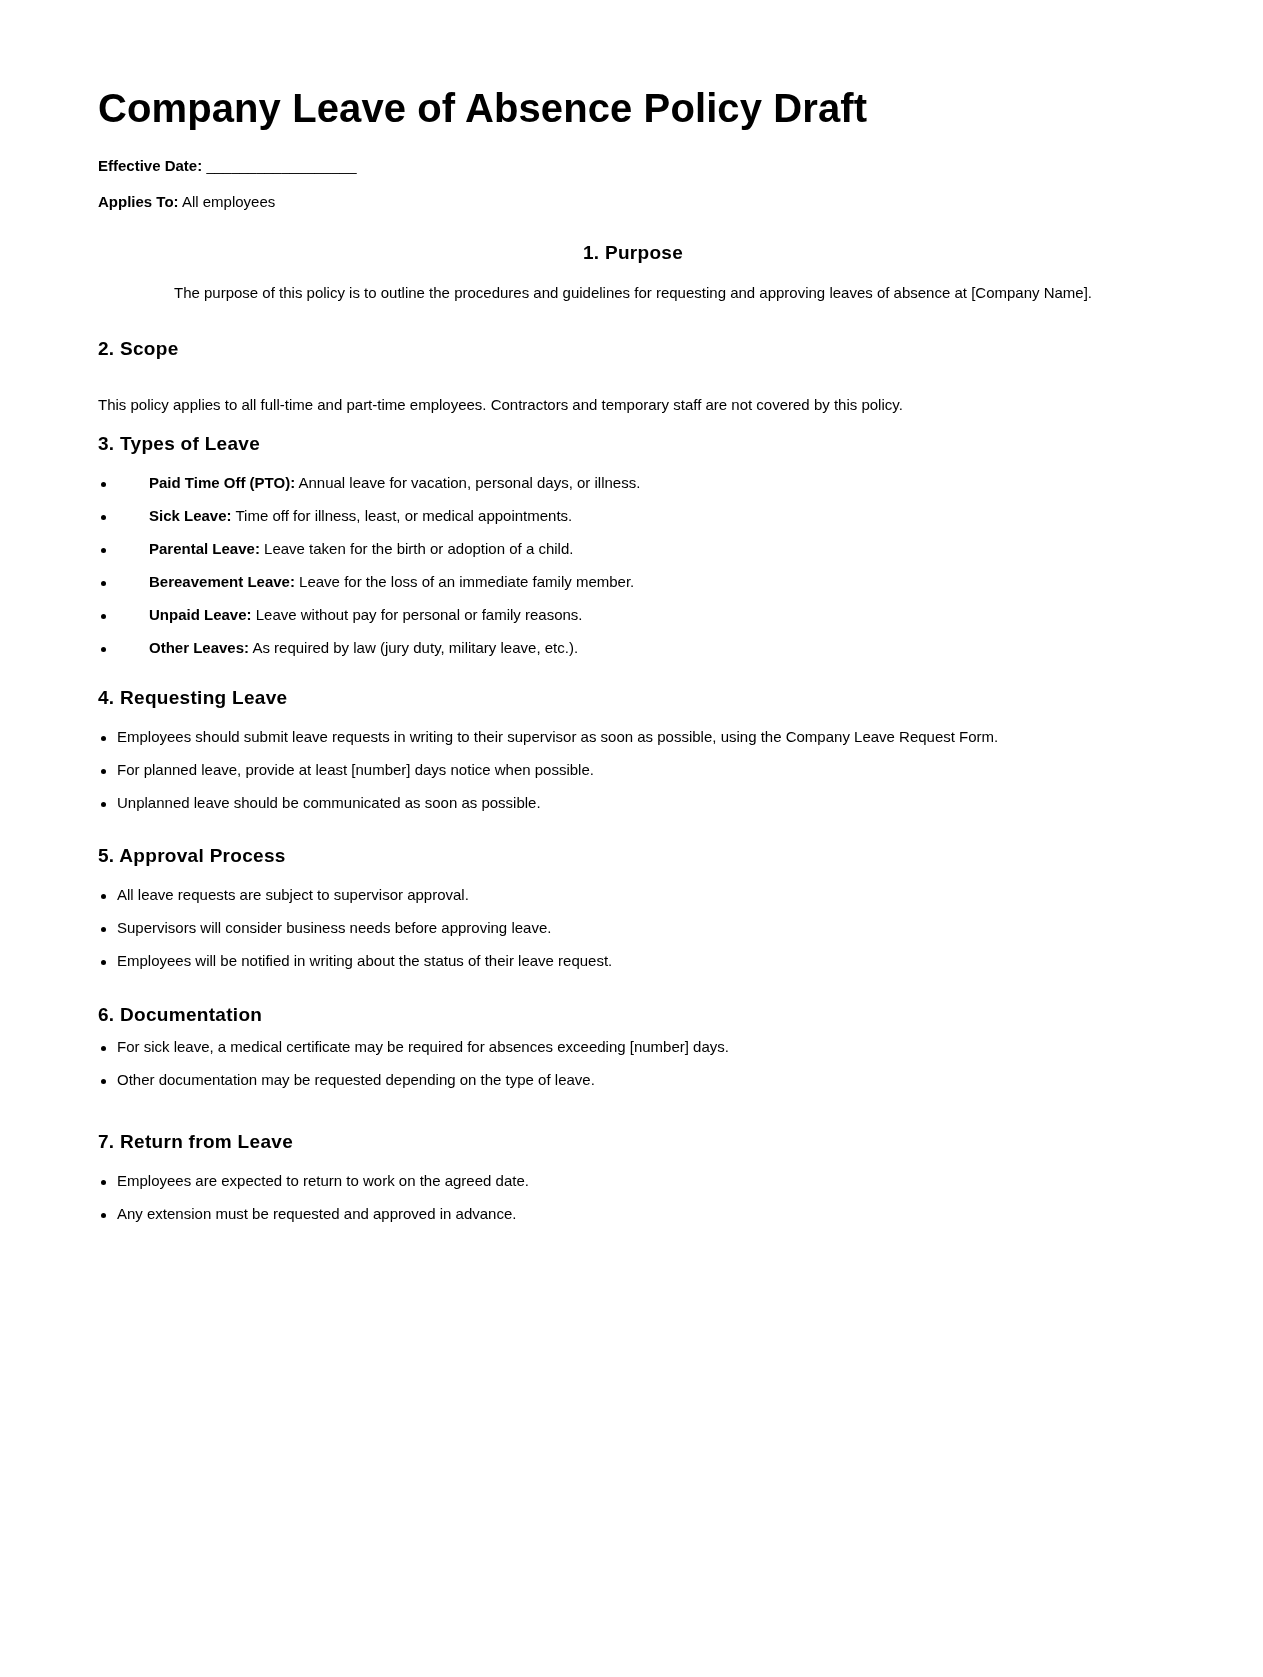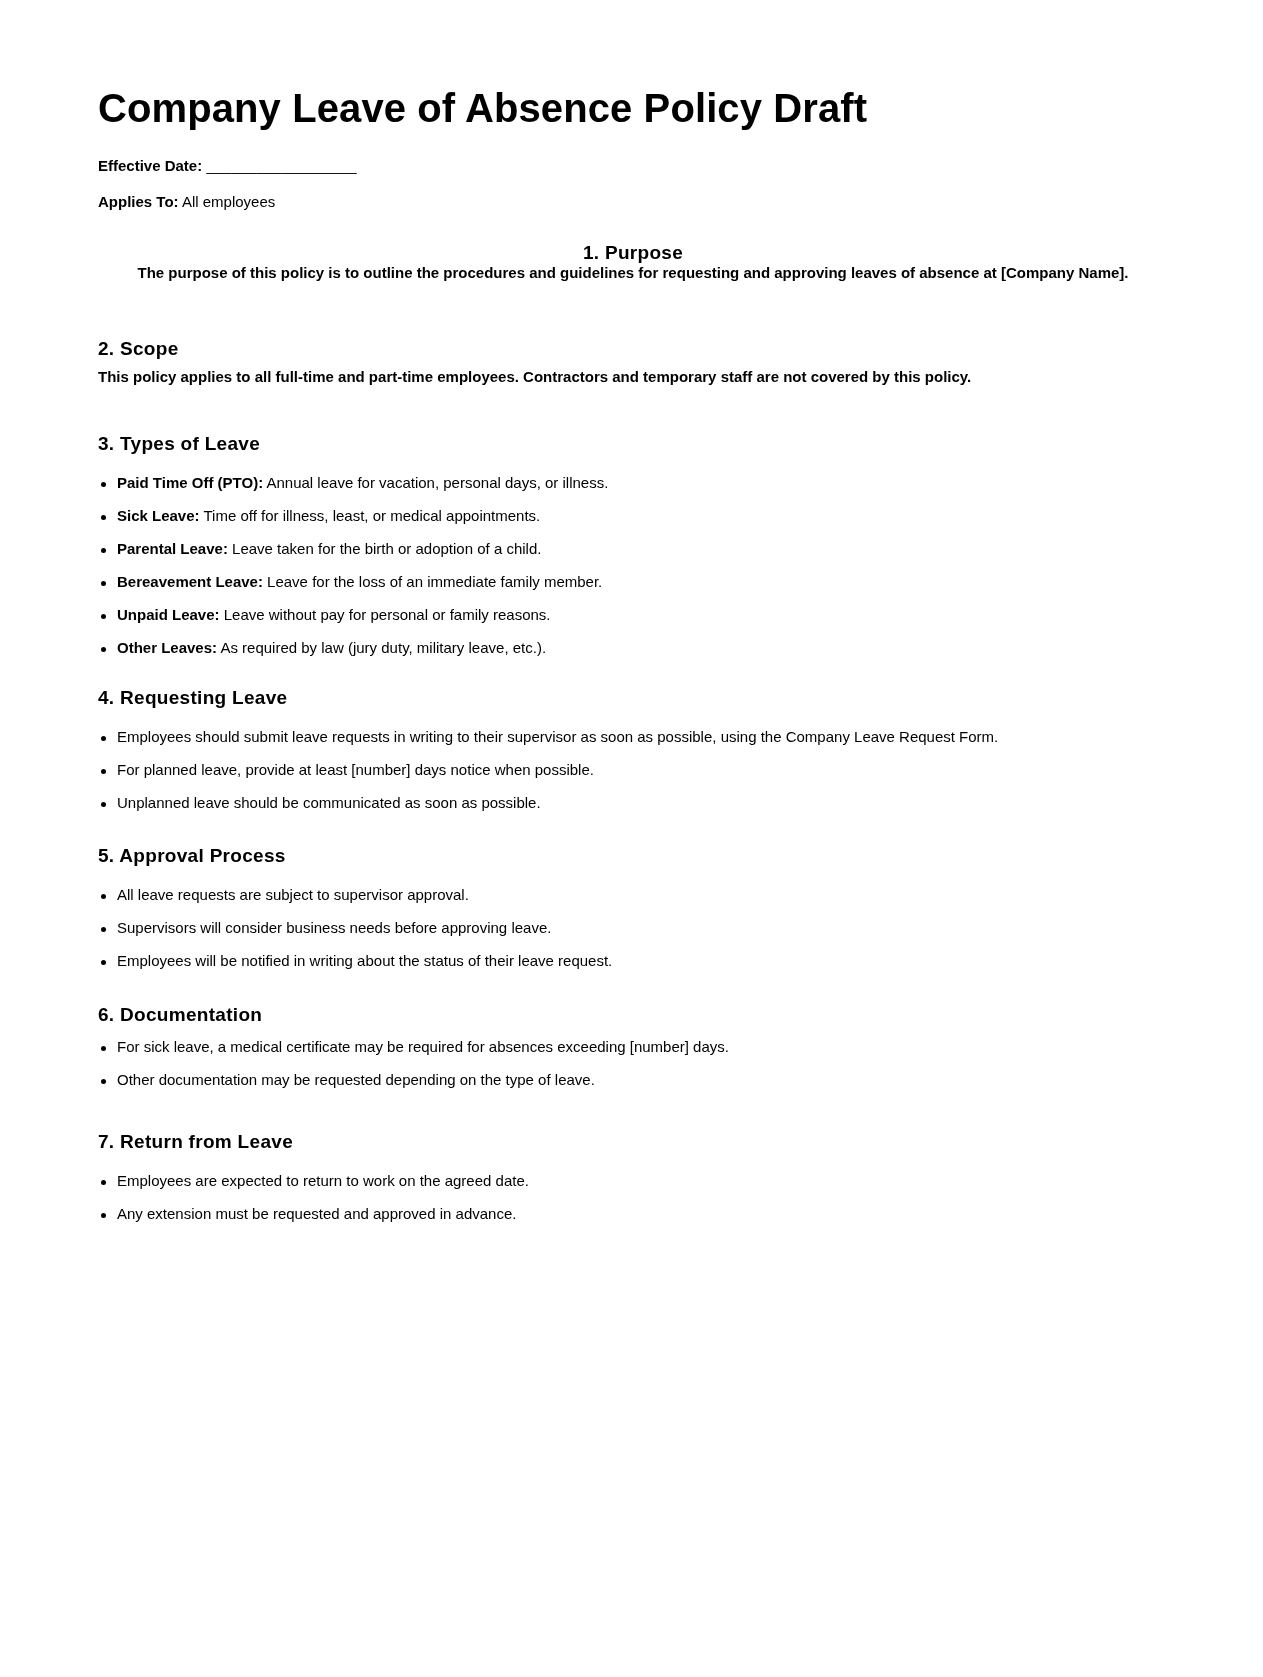--- a/index.html
+++ b/index.html
@@ -8,45 +8,45 @@
     .doc { position: absolute; left: 98px; top: 0; width: 1070px; height: 1277px; overflow: hidden; }
     h1 { font-size: 40px; font-weight: bold; margin: 0; position: absolute; top: 86px; left: 0; white-space: nowrap; letter-spacing: 0.1px; }
     .meta { position: absolute; left: 0; font-size: 15px; white-space: nowrap; }
     .meta b { font-weight: bold; }
     .section { position: absolute; left: 0; width: 1070px; }
     h2 { font-size: 19px; font-weight: bold; margin: 0; letter-spacing: 0.3px; white-space: nowrap; }
     p.body { font-size: 15px; margin: 0; white-space: nowrap; }
     ul { list-style: none; margin: 0; padding: 0; }
     li { font-size: 15px; position: relative; padding-left: 19px; height: 33px; line-height: 20px; white-space: nowrap; }
     li::before { content: ""; position: absolute; left: 3px; top: 9px; width: 5px; height: 5px; border-radius: 50%; background: #000; }
-    li b { font-weight: bold; }
+    li b { font-weight: bold; margin-left: 32px; }
   </style>
 </head>
 <body>
 
 <div class="doc">
   <h1>Company Leave of Absence Policy Draft</h1>
 
   <div class="meta" style="top:157px;">
     <b>Effective Date:</b>
     <span>__________________</span>
   </div>
   <div class="meta" style="top:193px;">
     <b>Applies To:</b>
     <span>All employees</span>
   </div>
 
   <div class="section" style="top:242px;text-align:center;">
     <h2>1. Purpose</h2>
-    <p class="body" style="font-weight:bold;">The purpose of this policy is to outline the procedures and guidelines for requesting and approving leaves of absence at [Company Name].</p>
+    <p class="body" style="margin-top:20px;">The purpose of this policy is to outline the procedures and guidelines for requesting and approving leaves of absence at [Company Name].</p>
   </div>
 
   <div class="section" style="top:338px;">
     <h2>2. Scope</h2>
-    <p class="body" style="margin-top:8px;font-weight:bold;">This policy applies to all full-time and part-time employees. Contractors and temporary staff are not covered by this policy.</p>
+    <p class="body" style="margin-top:36px;">This policy applies to all full-time and part-time employees. Contractors and temporary staff are not covered by this policy.</p>
   </div>
 
   <div class="section" style="top:433px;">
     <h2>3. Types of Leave</h2>
     <ul style="margin-top:18px;">
       <li><b>Paid Time Off (PTO):</b> <span>Annual leave for vacation, personal days, or illness.</span></li>
       <li><b>Sick Leave:</b> <span>Time off for illness, least, or medical appointments.</span></li>
       <li><b>Parental Leave:</b> <span>Leave taken for the birth or adoption of a child.</span></li>
       <li><b>Bereavement Leave:</b> <span>Leave for the loss of an immediate family member.</span></li>
       <li><b>Unpaid Leave:</b> <span>Leave without pay for personal or family reasons.</span></li>

